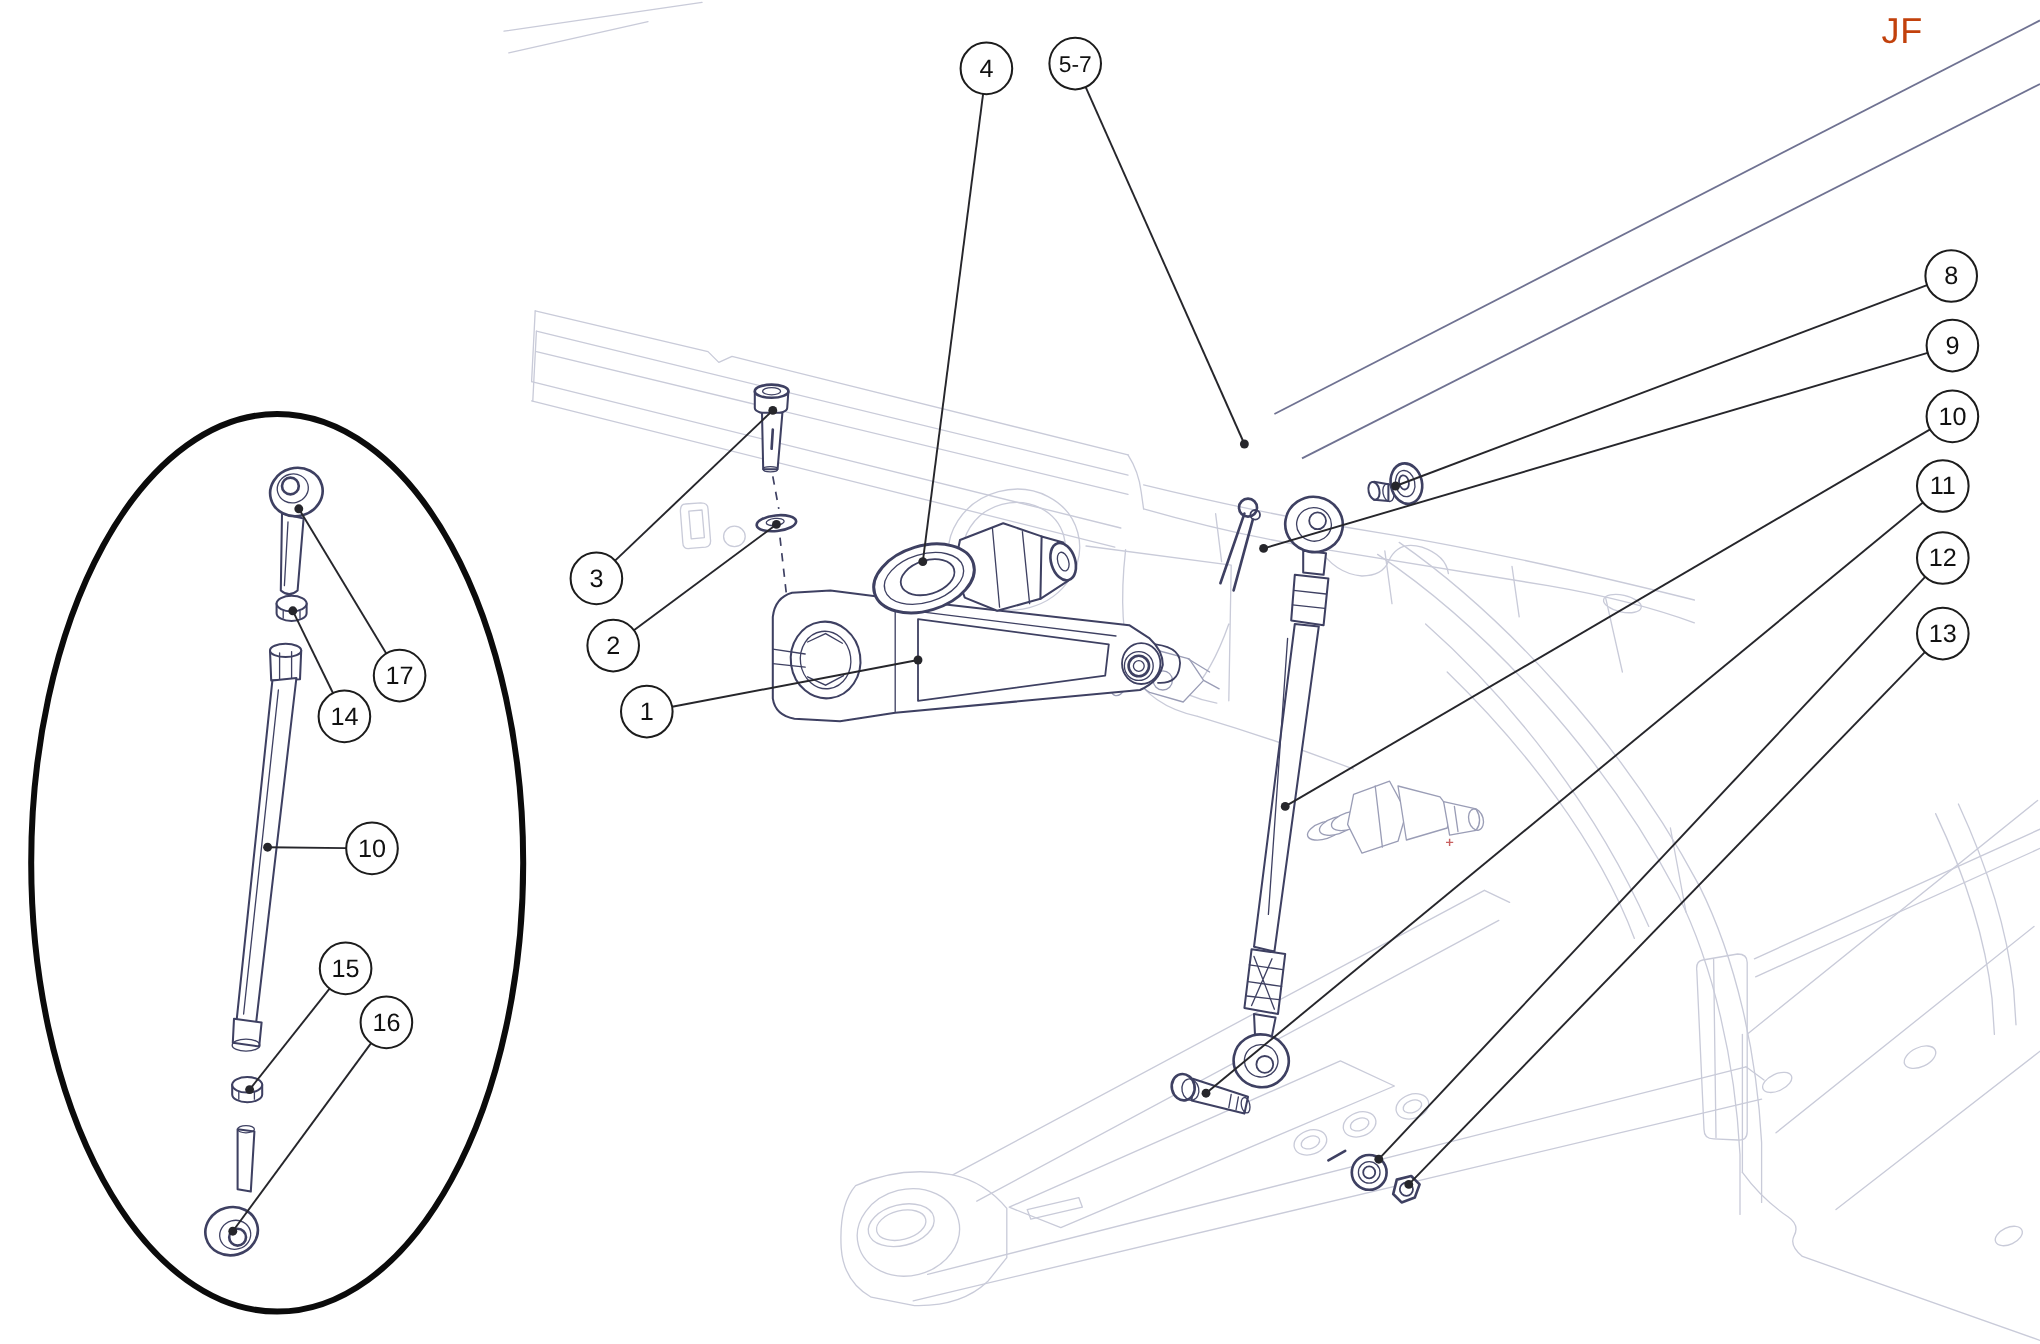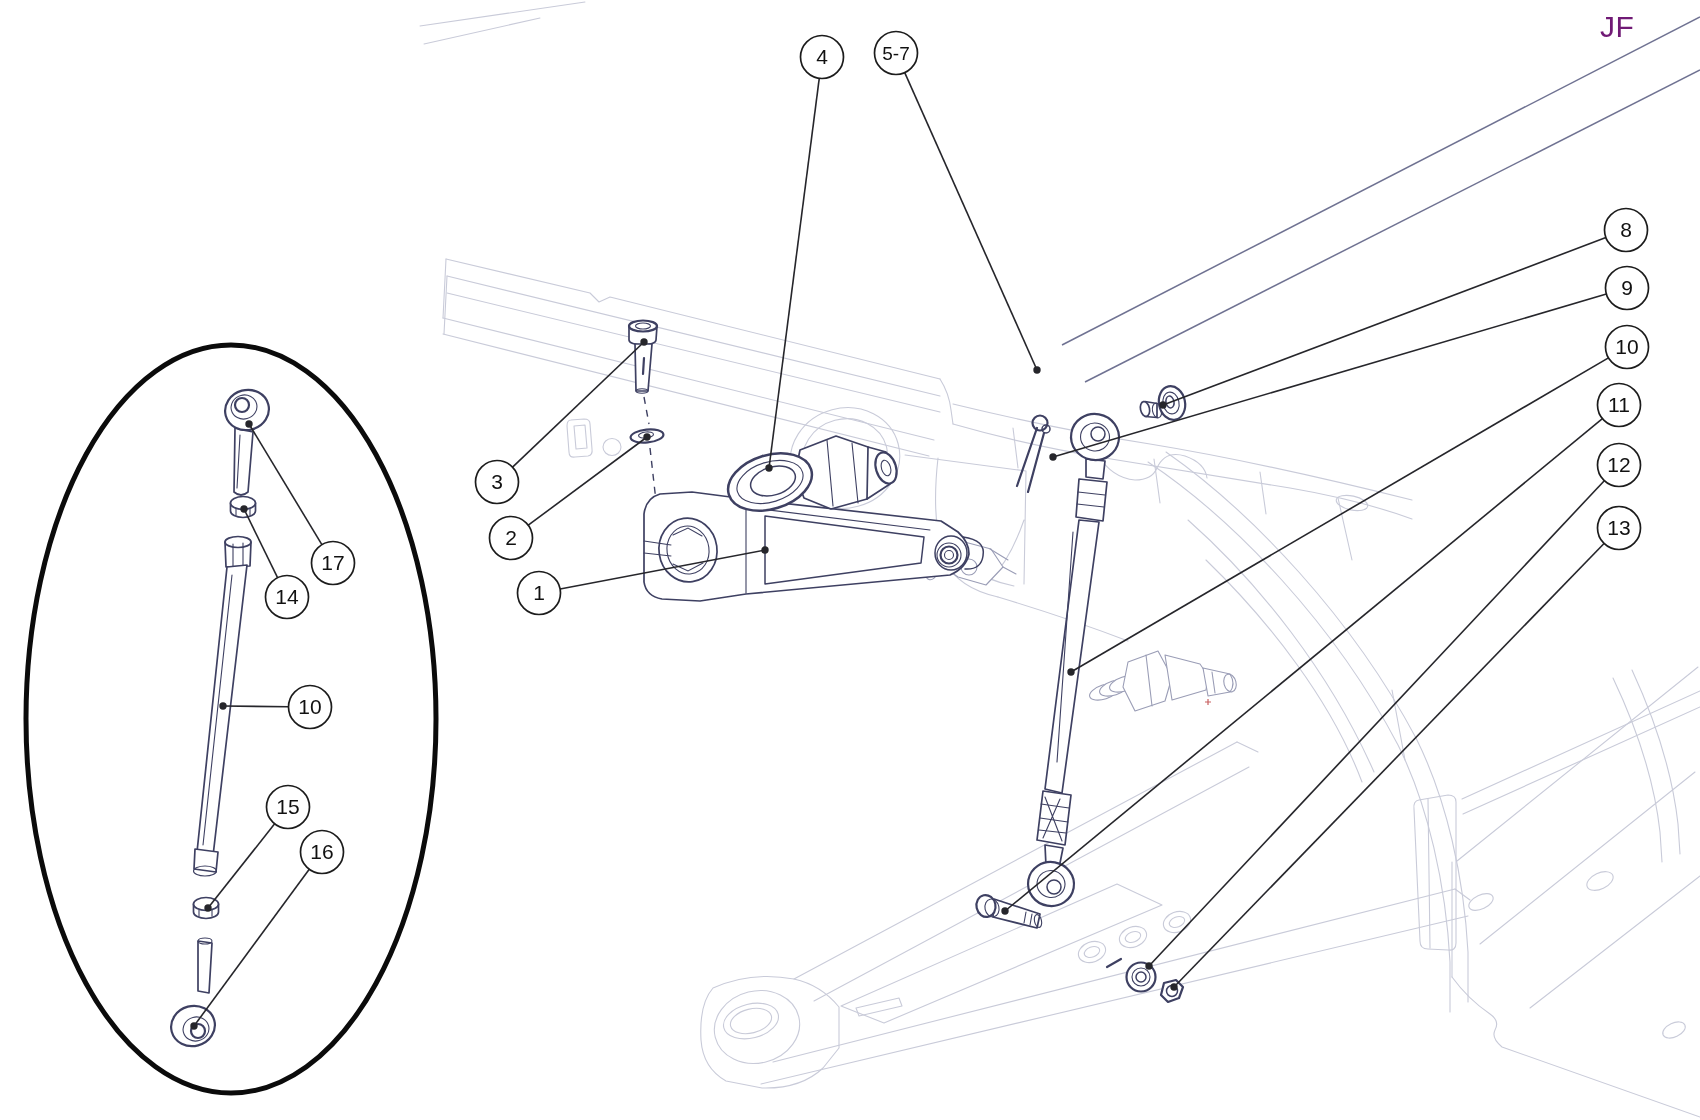--- a/index.html
+++ b/index.html
@@ -24,22 +24,22 @@
   .ln-midf{stroke:var(--frame-mid);fill:#ffffff;stroke-width:1.1;stroke-linejoin:round;}
   .tube{stroke:var(--tube-accent);fill:none;stroke-width:1.5;}
   .pt{stroke:var(--part-dark);fill:#ffffff;stroke-width:1.7;stroke-linejoin:round;stroke-linecap:round;}
   .pt-o{stroke:var(--part-dark);fill:none;stroke-width:1.5;stroke-linejoin:round;stroke-linecap:round;}
   .pt-thin{stroke:var(--part-dark);fill:none;stroke-width:1.1;stroke-linecap:round;}
   .sw2{stroke-width:2.2;}
   .sw25{stroke-width:2.5;}
   .dash{stroke:var(--part-dark);fill:none;stroke-width:1.4;stroke-dasharray:7 6;}
   .red{stroke:var(--marker-red);stroke-width:1.2;fill:none;}
   .detail-ellipse{stroke:var(--ellipse-stroke);stroke-width:5;fill:#ffffff;}
-  #sheet-label{position:absolute;left:1600px;top:10px;font-size:30px;font-weight:500;
-               color:#701a75;letter-spacing:0.5px;}
+  #sheet-label{position:absolute;left:1568px;top:10px;font-size:30px;font-weight:500;
+               color:#c2410c;letter-spacing:0.5px;}
   .leader-line{stroke:var(--leader);stroke-width:1.6;fill:none;}
   .leader-dot{fill:var(--leader);}
   .callout-circle{fill:var(--callout-fill);stroke:var(--callout-stroke);stroke-width:1.7;}
   .callout-label{fill:var(--callout-text);text-anchor:middle;font-family:"Liberation Sans",sans-serif;}
 </style>
 </head>
 <body>
 
 <svg id="drawing" width="1700" height="1120" viewBox="0 0 1700 1120" xmlns="http://www.w3.org/2000/svg">
 

